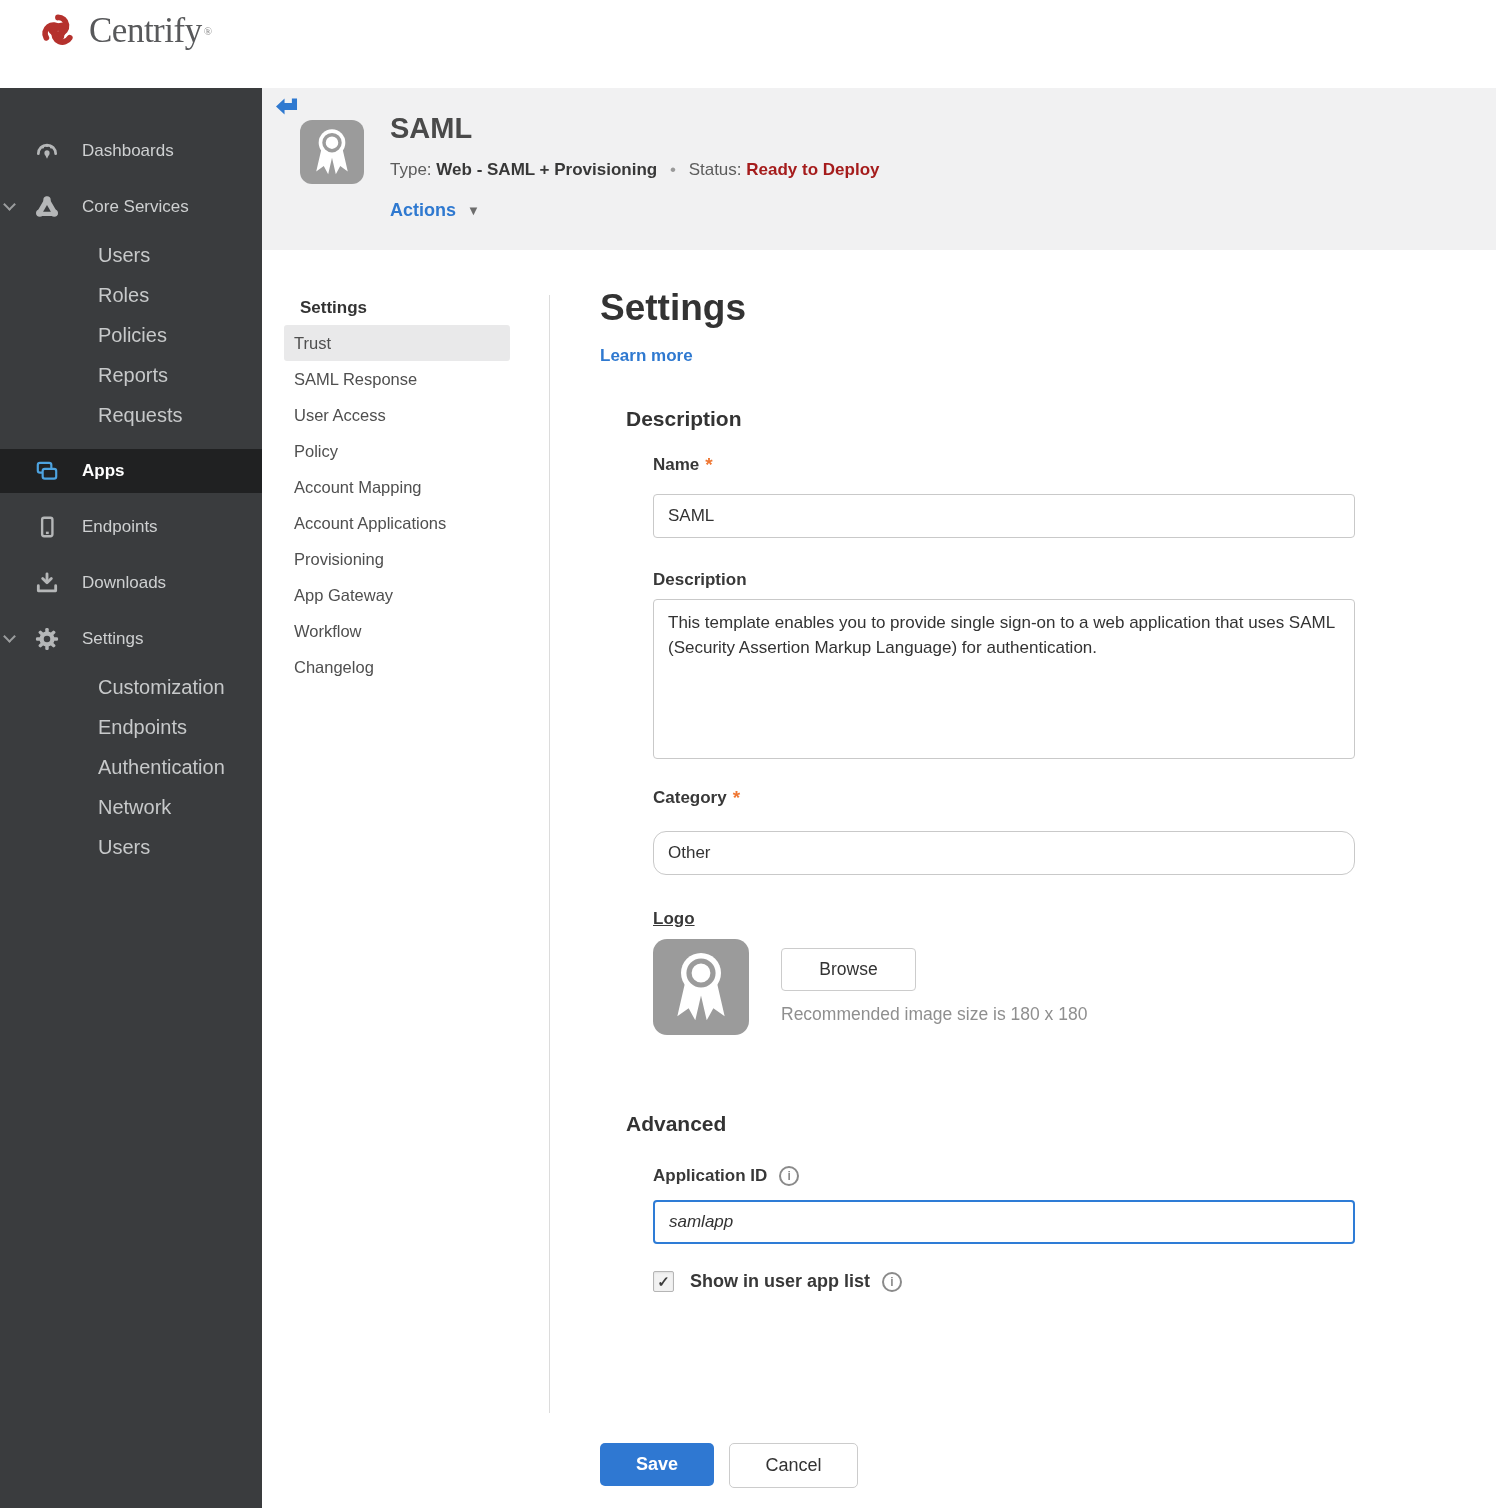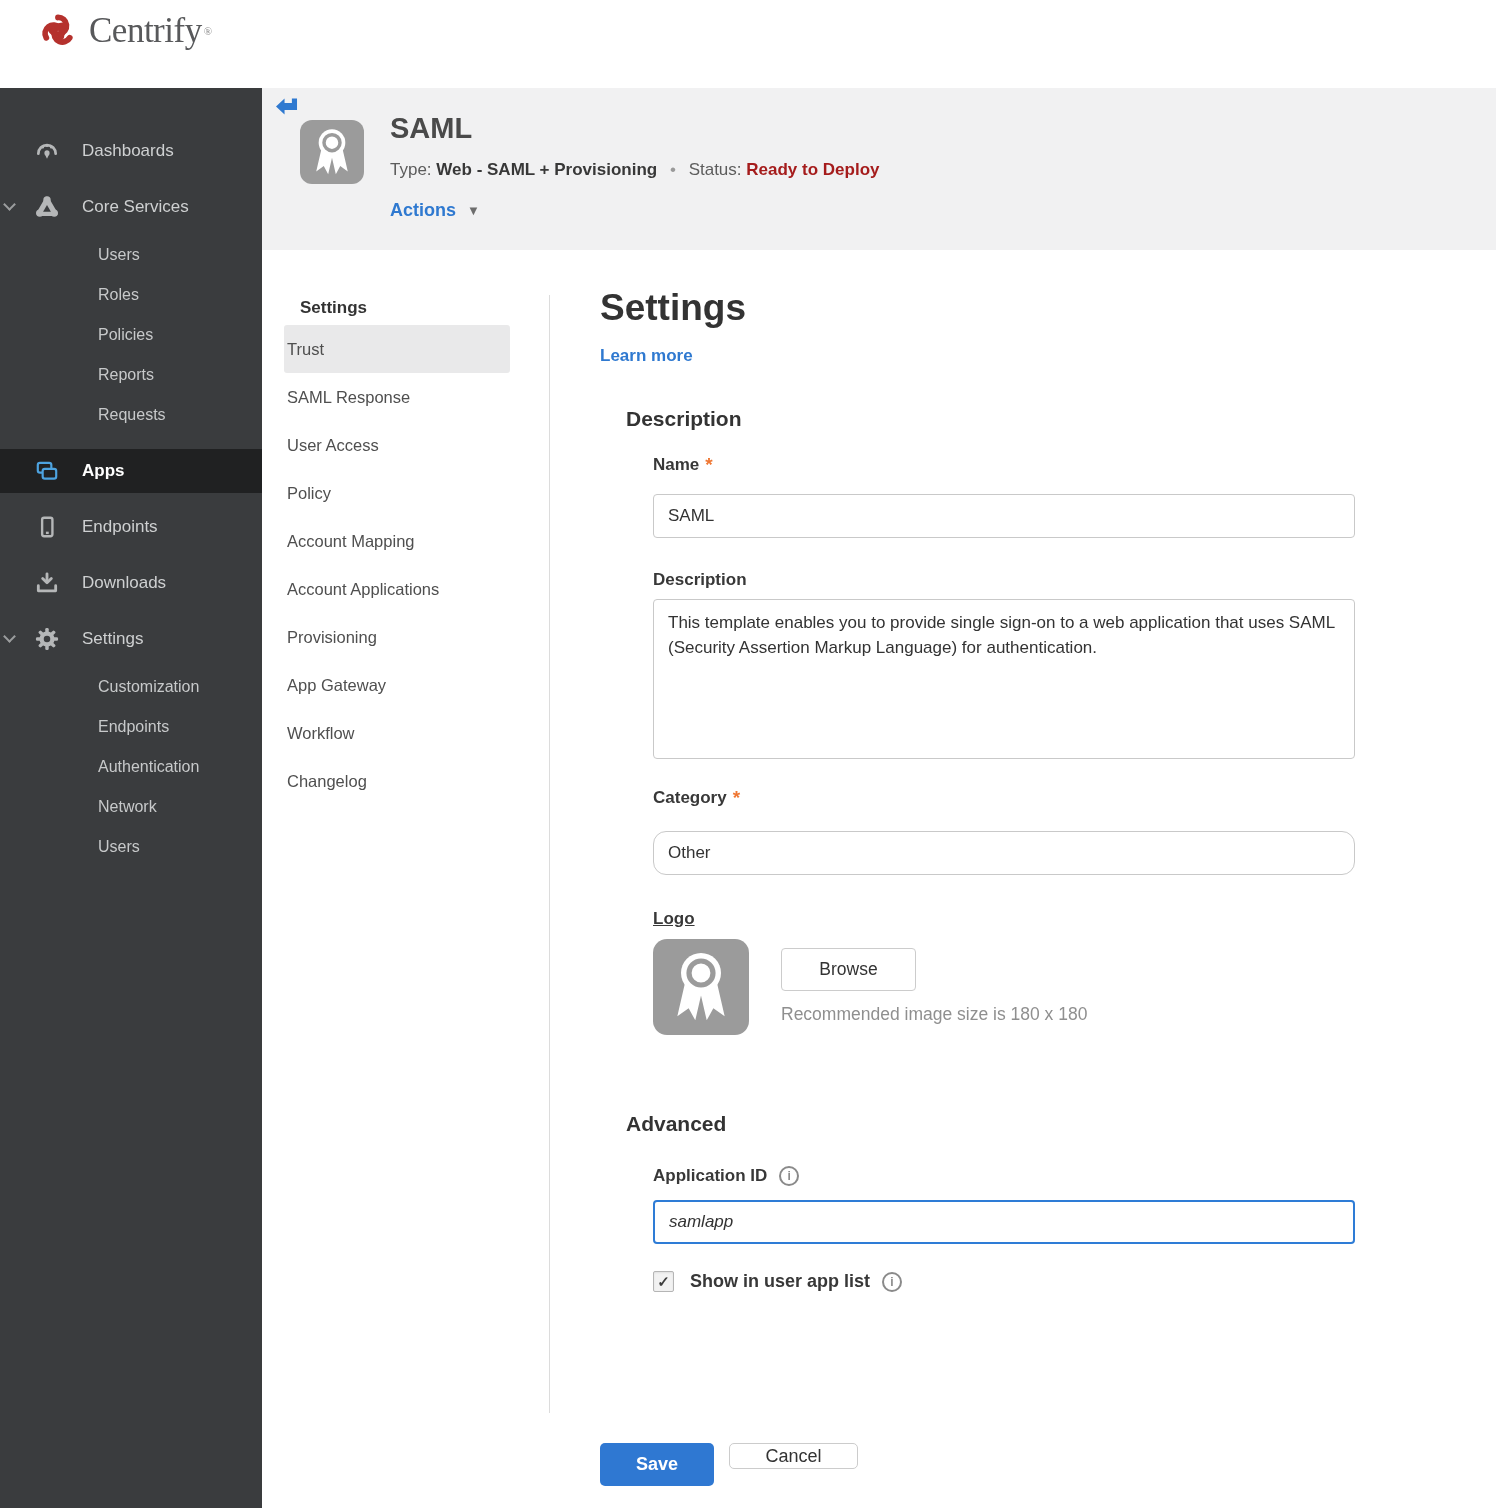--- a/index.html
+++ b/index.html
@@ -13,21 +13,21 @@
   .brand-name { font-size:35px; color:#58595b; font-weight:500; letter-spacing:-0.5px; margin-left:6px; }
   .brand-tm { font-size:11px; color:#8a8a8a; vertical-align:super; margin-left:2px; }
 
   
   .sidebar { position:absolute; left:0; top:88px; width:262px; height:1420px; background:#3a3c3e; padding-top:41px; }
   .nav-item { position:relative; display:flex; align-items:center; height:44px; color:#ced0d1; font-size:17px; cursor:pointer; }
   .nav-item .icon-box { position:absolute; left:33px; width:28px; height:28px; display:flex; align-items:center; justify-content:center; }
   .nav-item .lbl { margin-left:82px; }
   .nav-item .chev { position:absolute; left:5px; top:50%; width:9px; height:9px; margin-top:-7px;
     border-right:2px solid #9b9d9e; border-bottom:2px solid #9b9d9e; transform:rotate(45deg); }
-  .nav-sub { height:40px; font-size:16px; color:#c7c9ca; }
+  .nav-sub { height:40px; font-size:20px; color:#c7c9ca; }
   .nav-sub .lbl { margin-left:98px; }
   .mt12 { margin-top:12px; } .mt14 { margin-top:14px; } .mt6 { margin-top:6px; }
   .nav-item.active { background:#202122; color:#fff; font-weight:bold; }
 
   
   .appheader { position:absolute; left:262px; top:88px; width:1234px; height:162px; background:#f1f1f2; }
   .back-btn { position:absolute; left:14px; top:9px; width:22px; height:19px; cursor:pointer; }
   .app-icon { position:absolute; left:38px; top:32px; width:64px; height:64px; background:#9b9b9b; border-radius:12px; }
   .app-title { position:absolute; left:128px; top:24px; font-size:29px; font-weight:bold; color:#4a4a4a; }
   .type-line { position:absolute; left:128px; top:72px; font-size:17px; color:#5c5c5c; }
@@ -35,21 +35,21 @@
   .dot-sep { color:#9a9a9a; margin:0 8px; }
   .status-val { font-weight:bold; }
   .actions-line { position:absolute; left:128px; top:112px; font-size:18px; font-weight:bold; color:#2f79d0; cursor:pointer; }
   .actions-caret { font-size:13px; color:#6d6d6d; margin-left:6px; vertical-align:1px; }
 
   
   .content { position:absolute; left:262px; top:250px; width:1234px; height:1258px; background:#fff; }
 
   .subnav { position:absolute; left:22px; top:41px; width:226px; }
   .subnav-title { font-size:17px; font-weight:bold; color:#333; padding-left:16px; height:34px; display:flex; align-items:center; }
-  .subnav-item { height:48px; display:flex; align-items:center; padding-left:3px; font-size:16.5px; color:#4f4f4f; cursor:pointer; border-radius:3px; }
+  .subnav-item { height:36px; display:flex; align-items:center; padding-left:10px; font-size:16.5px; color:#4f4f4f; cursor:pointer; border-radius:3px; }
   .subnav-item.active { background:#e9e9ea; }
 
   .v-divider { position:absolute; left:287px; top:45px; width:1px; height:1118px; background:#dcdcdc; }
 
   .main { position:absolute; left:338px; top:0; width:760px; }
   .main-title { margin-top:36px; font-size:37px; font-weight:bold; color:#333; line-height:44px; }
   .learn-more { display:inline-block; margin-top:16px; font-size:17px; font-weight:bold; color:#2f79d0; cursor:pointer; }
   .section-title { margin-left:26px; font-size:21px; font-weight:bold; color:#333; line-height:26px; }
   .st-desc { margin-top:40px; }
   .st-adv { margin-top:76px; }
@@ -76,21 +76,21 @@
   .info-icon { width:20px; height:20px; border:2px solid #8a8a8a; border-radius:50%; margin-left:12px;
     display:inline-flex; align-items:center; justify-content:center; font-size:12px; font-weight:bold; color:#8a8a8a; flex:none; }
   .check-row { margin-top:27px; display:flex; align-items:center; }
   .checkbox { width:21px; height:21px; background:#f2f2f2; border:1px solid #b5b5b5; border-radius:2px;
     display:flex; align-items:center; justify-content:center; font-size:15px; font-weight:bold; color:#3d3d3d; cursor:pointer; box-shadow:inset 0 1px 2px rgba(0,0,0,0.08); }
   .check-label { margin-left:16px; font-size:18px; font-weight:bold; color:#383838; }
 
   .btn-row { position:absolute; left:338px; top:1193px; display:flex; }
   .save-btn { width:114px; height:43px; background:#2f78d2; border:none; border-radius:5px;
     color:#fff; font-size:18px; font-weight:bold; font-family:"Liberation Sans", sans-serif; cursor:pointer; }
-  .cancel-btn { width:129px; height:26px; margin-left:15px; background:#fff; border:1px solid #ccc; border-radius:5px;
+  .cancel-btn { width:129px; height:45px; margin-left:15px; background:#fff; border:1px solid #ccc; border-radius:5px;
     color:#333; font-size:18px; font-family:"Liberation Sans", sans-serif; cursor:pointer; }
 </style>
 </head>
 <body>
 
 <div class="topbar">
   <div class="brand">
     <svg class="brand-icon" viewBox="0 0 48 48">
       <g fill="none" stroke="#b5312d" stroke-width="5.6" stroke-linecap="round">
         <path d="M24,11 A 8,8 0 1 1 16.5,21.5"></path>

